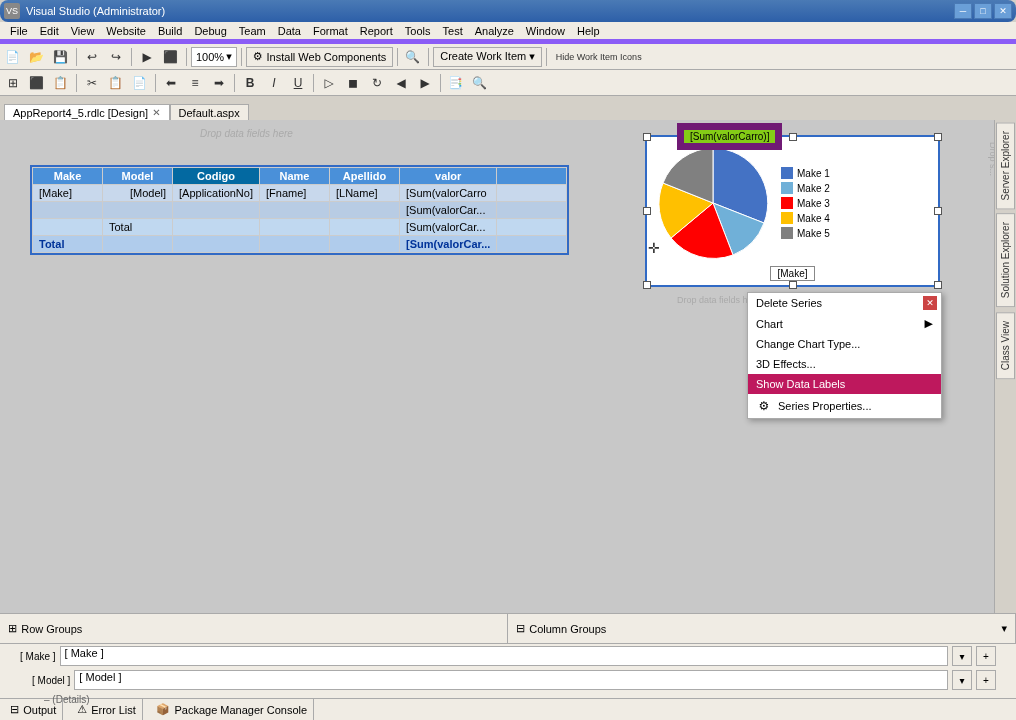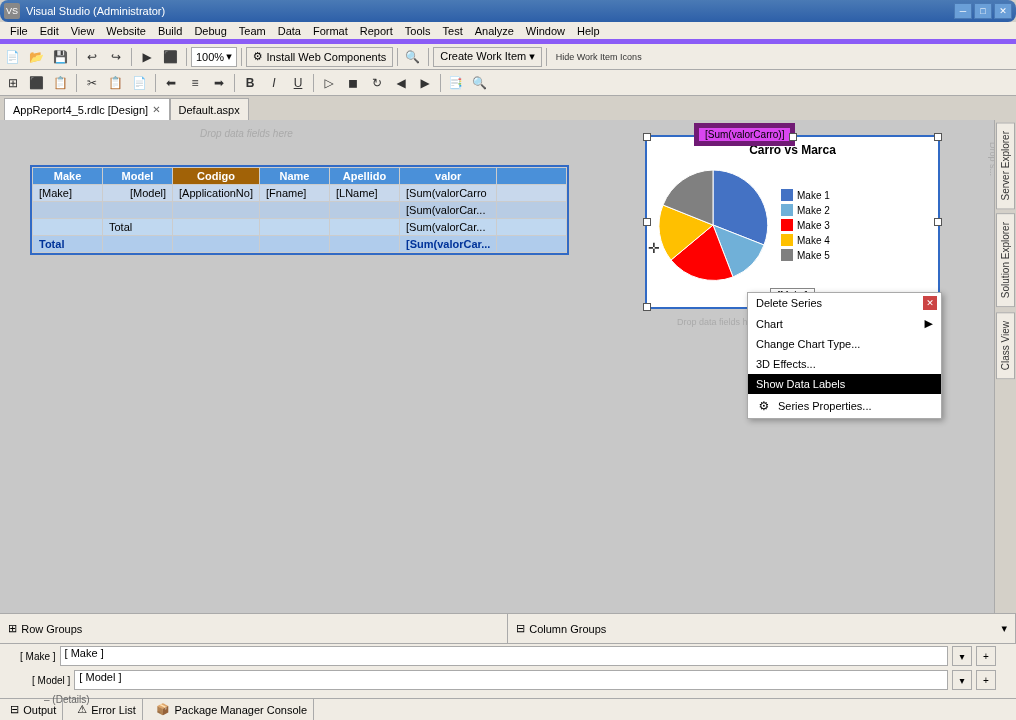--- a/index.html
+++ b/index.html
@@ -73,21 +73,21 @@
 
     
     .tab-row {
       background: #d4d0c8;
       height: 24px;
       display: flex;
       align-items: flex-end;
       padding: 0 4px;
     }
     .tab {
-      height: 22px; background: #f0ece4; border: 1px solid #aaa; border-bottom: none;
+      height: 16px; background: #f0ece4; border: 1px solid #aaa; border-bottom: none;
       padding: 0 8px; display: flex; align-items: center; gap: 4px; cursor: pointer;
       font-size: 11px;
     }
     .tab.active { background: white; }
     .tab-close { font-size: 10px; color: #666; cursor: pointer; }
 
     
     .designer-area {
       flex: 1;
       background: #c8c8c8;
@@ -375,21 +375,21 @@
   <div class="designer-area" style="position:relative;">
 
     <div style="position:absolute; top:8px; left:200px; color:#aaa; font-size:10px; font-style:italic;">Drop data fields here</div>
 
     <div class="report-table" style="top:45px; left:30px; border:2px solid #316ac5;">
       <table>
         <thead>
           <tr>
             <th style="background:#4a90d9; color:white;">Make</th>
             <th style="background:#4a90d9; color:white;">Model</th>
-            <th style="background:#a16207; color:white;">Codigo</th>
+            <th style="background:#0369a1; color:white;">Codigo</th>
             <th style="background:#4a90d9; color:white;">Name</th>
             <th style="background:#4a90d9; color:white;">Apellido</th>
             <th style="background:#4a90d9; color:white;">valor</th>
             <th style="background:#4a90d9; color:white; width:20px;"></th>
           </tr>
         </thead>
         <tbody>
           <tr style="background:#d8e8f8;">
             <td style="background:#c8d8ec;">[Make]</td>
             <td style="background:#c8d8ec;text-align:right;">[Model]</td>
@@ -425,32 +425,31 @@
             <td style="background:#98acc8;"></td>
             <td style="background:#98acc8;">[Sum(valorCar...</td>
             <td style="background:#98acc8;"></td>
           </tr>
         </tbody>
       </table>
     </div>
 
     <div style="position:absolute; top:15px; left:645px; width:295px; background:white; border:2px solid #316ac5; padding:6px;">
 
-      <div style="position:absolute; top:-14px; left:30px; background:#d946ef; border:5px solid #701a75; padding:1px 6px; font-size:10px;margin-left:17px;">[Sum(valorCarro)]</div>
+      <div style="position:absolute; top:-14px; left:30px; background:#84cc16; border:7px solid #701a75; padding:1px 6px; font-size:10px;">[Sum(valorCarro)]</div>
 
       <div style="position:absolute; top:-4px; left:-4px; width:8px; height:8px; background:white; border:1px solid #555;"></div>
       <div style="position:absolute; top:-4px; right:-4px; width:8px; height:8px; background:white; border:1px solid #555;"></div>
       <div style="position:absolute; bottom:-4px; left:-4px; width:8px; height:8px; background:white; border:1px solid #555;"></div>
       <div style="position:absolute; bottom:-4px; right:-4px; width:8px; height:8px; background:white; border:1px solid #555;"></div>
       <div style="position:absolute; top:calc(50% - 4px); left:-4px; width:8px; height:8px; background:white; border:1px solid #555;"></div>
       <div style="position:absolute; top:calc(50% - 4px); right:-4px; width:8px; height:8px; background:white; border:1px solid #555;"></div>
       <div style="position:absolute; top:-4px; left:calc(50% - 4px); width:8px; height:8px; background:white; border:1px solid #555;"></div>
       <div style="position:absolute; bottom:-4px; left:calc(50% - 4px); width:8px; height:8px; background:white; border:1px solid #555;"></div>
 
-      <div class="chart-title">Carro vs Marca</div>
       <div class="chart-content">
 
         <svg class="pie-chart" viewBox="0 0 120 120">
 
           <path d="M60,60 L60,5 A55,55 0 0,1 111,80 Z" fill="#4472C4" stroke="white" stroke-width="1"></path>
 
           <path d="M60,60 L111,80 A55,55 0 0,1 80,112 Z" fill="#70B0D8" stroke="white" stroke-width="1"></path>
 
           <path d="M60,60 L80,112 A55,55 0 0,1 18,95 Z" fill="#FF0000" stroke="white" stroke-width="1"></path>
 
@@ -499,21 +498,21 @@
         <div class="ctx-menu-item">
           <span>Chart</span>
           <span class="ctx-arrow" style="margin-left:auto;">▶</span>
         </div>
         <div class="ctx-menu-item">
           <span>Change Chart Type...</span>
         </div>
         <div class="ctx-menu-item">
           <span>3D Effects...</span>
         </div>
-        <div class="ctx-menu-item highlighted" style="background:#000000; color:white;">
+        <div class="ctx-menu-item highlighted" style="background:#be185d; color:white;">
           <span>Show Data Labels</span>
         </div>
         <div class="ctx-menu-item">
           <div class="ctx-icon">⚙</div>
           <span>Series Properties...</span>
         </div>
       </div>
     </div>
 
     <div style="position:absolute; top:120px; left:648px; color:#333; font-size:14px; cursor:move;">✛</div>

